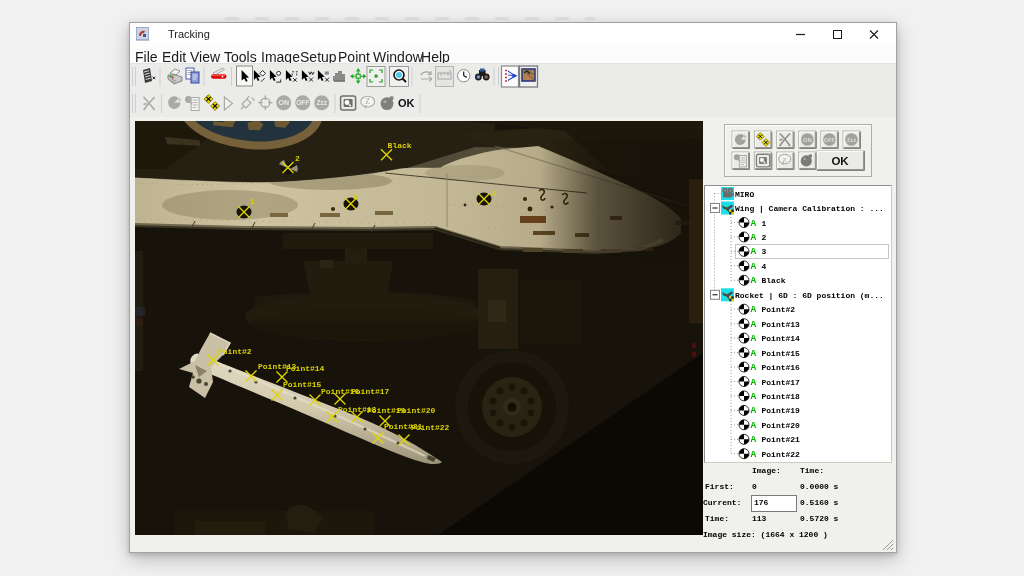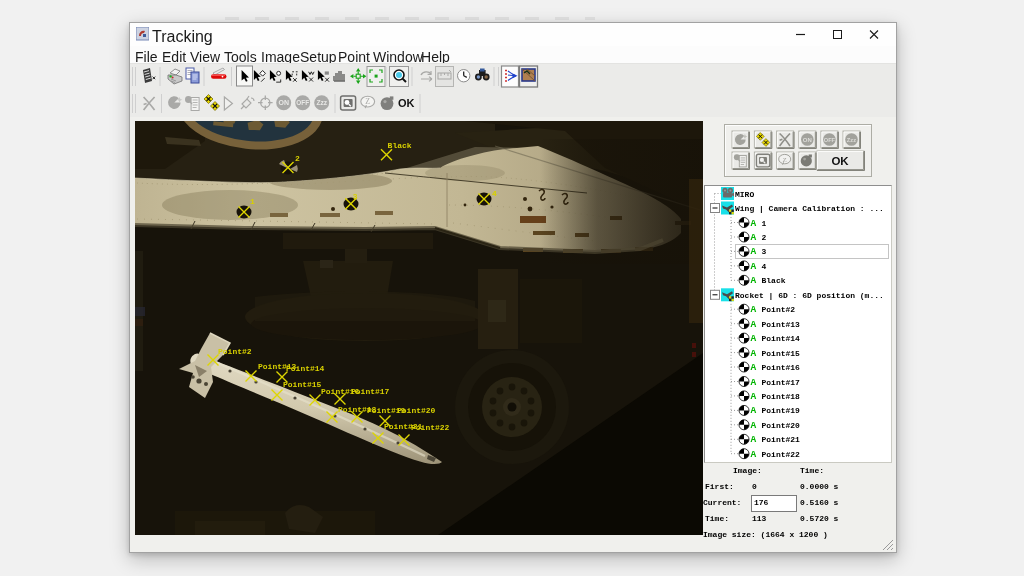--- a/index.html
+++ b/index.html
@@ -14,21 +14,21 @@
 
 <div class="abs" style="left:225px;top:17px;width:370px;height:3px;background:repeating-linear-gradient(90deg,#e2e2e2 0 14px,#f1f1f1 14px 30px)"></div>
 <div id="win">
 
   <div class="abs" style="left:0;top:0;width:766px;height:23px;background:#fefefe"></div>
   <svg class="abs" style="left:6px;top:4px" width="13" height="14" viewBox="0 0 13 14">
     <rect x="0" y="0" width="13" height="13" fill="#cdd3e2" stroke="#7688b5" stroke-width="1"></rect>
     <path d="M3,9 C3,5 6,3 9,4 L8,6 C6,6 5,7 5,9 Z" fill="#b03a2e"></path>
     <rect x="7" y="7" width="3" height="3" fill="#3d5a99"></rect>
   </svg>
-  <div class="tb" style="left:22px;top:5px;font-size:16px">Tracking</div>
+  <div class="tb" style="left:38px;top:5px;font-size:11px">Tracking</div>
 
   <svg class="abs" style="left:653px;top:0" width="110" height="23" viewBox="0 0 110 23">
     <line x1="13" y1="11.5" x2="22" y2="11.5" stroke="#1a1a1a" stroke-width="1.2"></line>
     <rect x="50.5" y="7.5" width="8" height="8" fill="none" stroke="#1a1a1a" stroke-width="1"></rect>
     <path d="M87,7.5 95,15.5 M95,7.5 87,15.5" stroke="#1a1a1a" stroke-width="1.1"></path>
   </svg>
 
   <div class="abs" style="left:0;top:23px;width:766px;height:18px;background:#fcfcfc"></div>
   <div class="mi" style="left:5px"><u>F</u>ile</div>
   <div class="mi" style="left:32px"><u>E</u>dit</div>
@@ -654,21 +654,21 @@
     <use href="#ccirc" x="40" y="239.8"></use>
       <text x="46.5" y="242.8" fill="#00b400" font-size="9.5">A</text>
       <text x="57.5" y="242.8">Point#20</text>
     <use href="#ccirc" x="40" y="254.3"></use>
       <text x="46.5" y="257.3" fill="#00b400" font-size="9.5">A</text>
       <text x="57.5" y="257.3">Point#21</text>
     <use href="#ccirc" x="40" y="268.7"></use>
       <text x="46.5" y="271.7" fill="#00b400" font-size="9.5">A</text>
       <text x="57.5" y="271.7">Point#22</text>
   </svg>
-  <div class="info" style="left:603px;top:443px">Image:</div>
+  <div class="info" style="left:622px;top:443px">Image:</div>
   <div class="info" style="left:670px;top:443px">Time:</div>
   <div class="info" style="left:575px;top:459px">First:</div>
   <div class="info" style="left:622px;top:459px">0</div>
   <div class="info" style="left:670px;top:459px">0.0000 s</div>
   <div class="info" style="left:573px;top:475px">Current:</div>
   <div class="abs" style="left:621px;top:472px;width:44px;height:15px;background:#fff;border:1px solid #7a7a7a"></div>
   <div class="info" style="left:624px;top:475px">176</div>
   <div class="info" style="left:670px;top:475px">0.5160 s</div>
   <div class="info" style="left:575px;top:491px">Time:</div>
   <div class="info" style="left:622px;top:491px">113</div>

